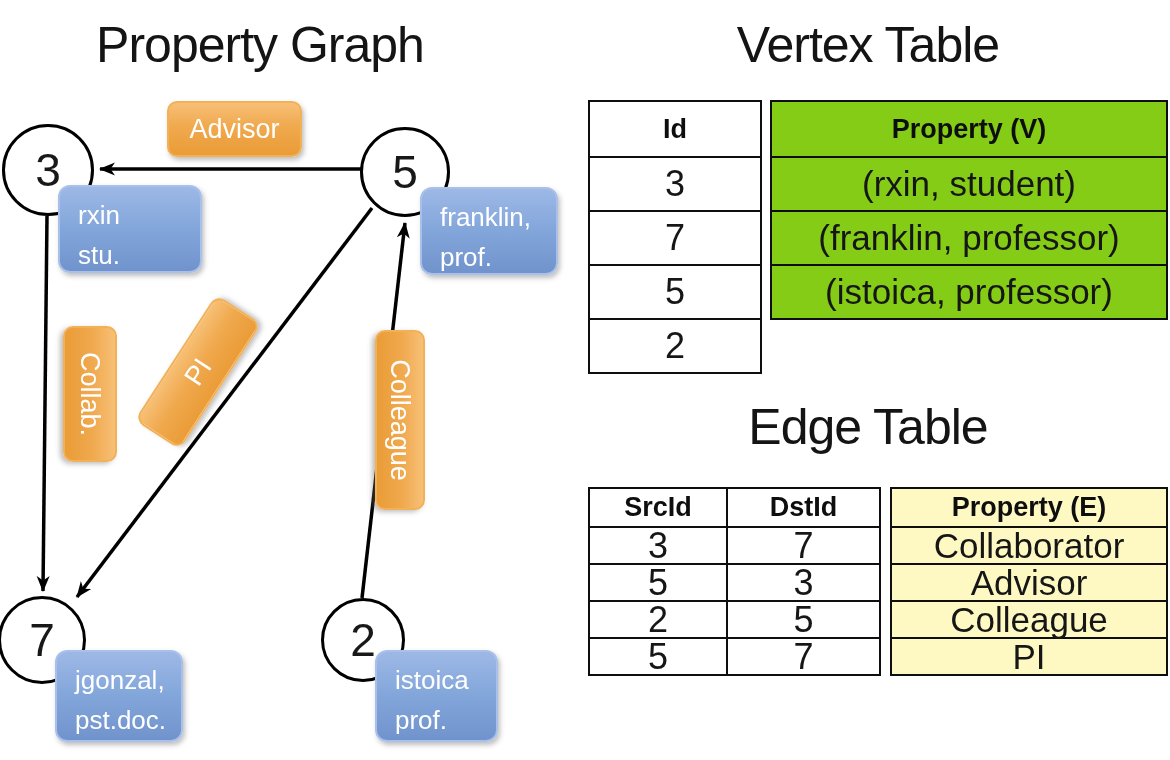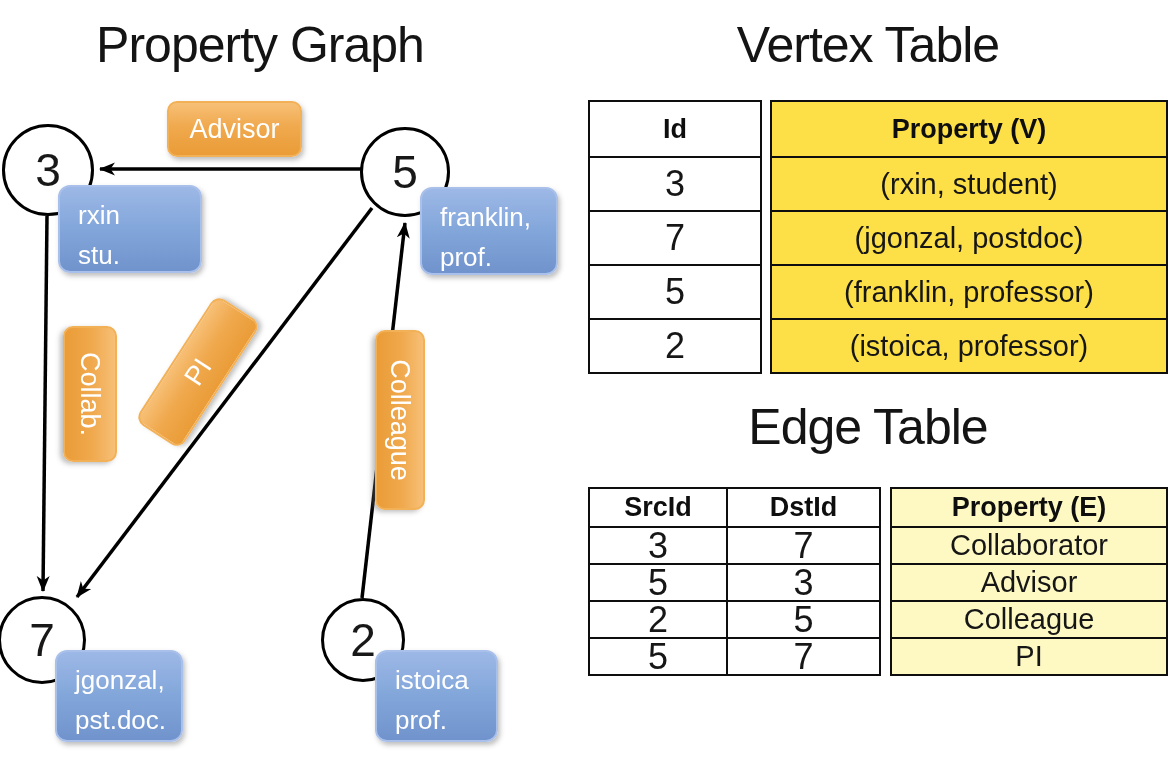--- a/index.html
+++ b/index.html
@@ -36,23 +36,23 @@
   .tbl{position:absolute;display:flex;align-items:flex-start;}
   .tcol{border:2px solid #0e0e0e;box-sizing:content-box;}
   .tcell{
     display:flex;align-items:center;justify-content:center;
     border-top:2px solid #0e0e0e;box-sizing:border-box;text-align:center;
   }
   .tcell:first-child{border-top:none;}
   .v-cell{height:54px;}
   .e-cell{height:37px;}
   .num{font-size:36px;color:#161616;}
-  .prop{font-size:29px;color:#161616;}
+  .prop{font-size:35px;color:#161616;}
   .th{font-weight:bold;font-size:27px;color:#0e0e0e;}
-  .bg-blue{background:#fde047;}
+  .bg-blue{background:#84cc16;}
   .bg-tan{background:#fef9c3;}
   .bg-white{background:#ffffff;}
   .pairwrap{display:flex;border:2px solid #0e0e0e;}
   .paircol{box-sizing:border-box;}
   .paircol.first{border-right:2px solid #0e0e0e;}
   .gap{flex:0 0 auto;}
 </style>
 </head>
 <body>
 
@@ -114,21 +114,20 @@
       <div class="tcell v-cell th">Id</div>
       <div class="tcell v-cell num">3</div>
       <div class="tcell v-cell num">7</div>
       <div class="tcell v-cell num">5</div>
       <div class="tcell v-cell num">2</div>
     </div>
     <div class="gap" style="width:8px;"></div>
     <div class="tcol bg-blue" style="width:394px;">
       <div class="tcell v-cell th">Property (V)</div>
       <div class="tcell v-cell prop">(rxin, student)</div>
-      <div class="tcell v-cell prop">(jgonzal, postdoc)</div>
       <div class="tcell v-cell prop">(franklin, professor)</div>
       <div class="tcell v-cell prop">(istoica, professor)</div>
     </div>
   </div>
 
   <div class="tbl" style="left:588px;top:487px;">
     <div class="pairwrap bg-white">
       <div class="paircol first" style="width:138px;">
         <div class="tcell e-cell th">SrcId</div>
         <div class="tcell e-cell num">3</div>

